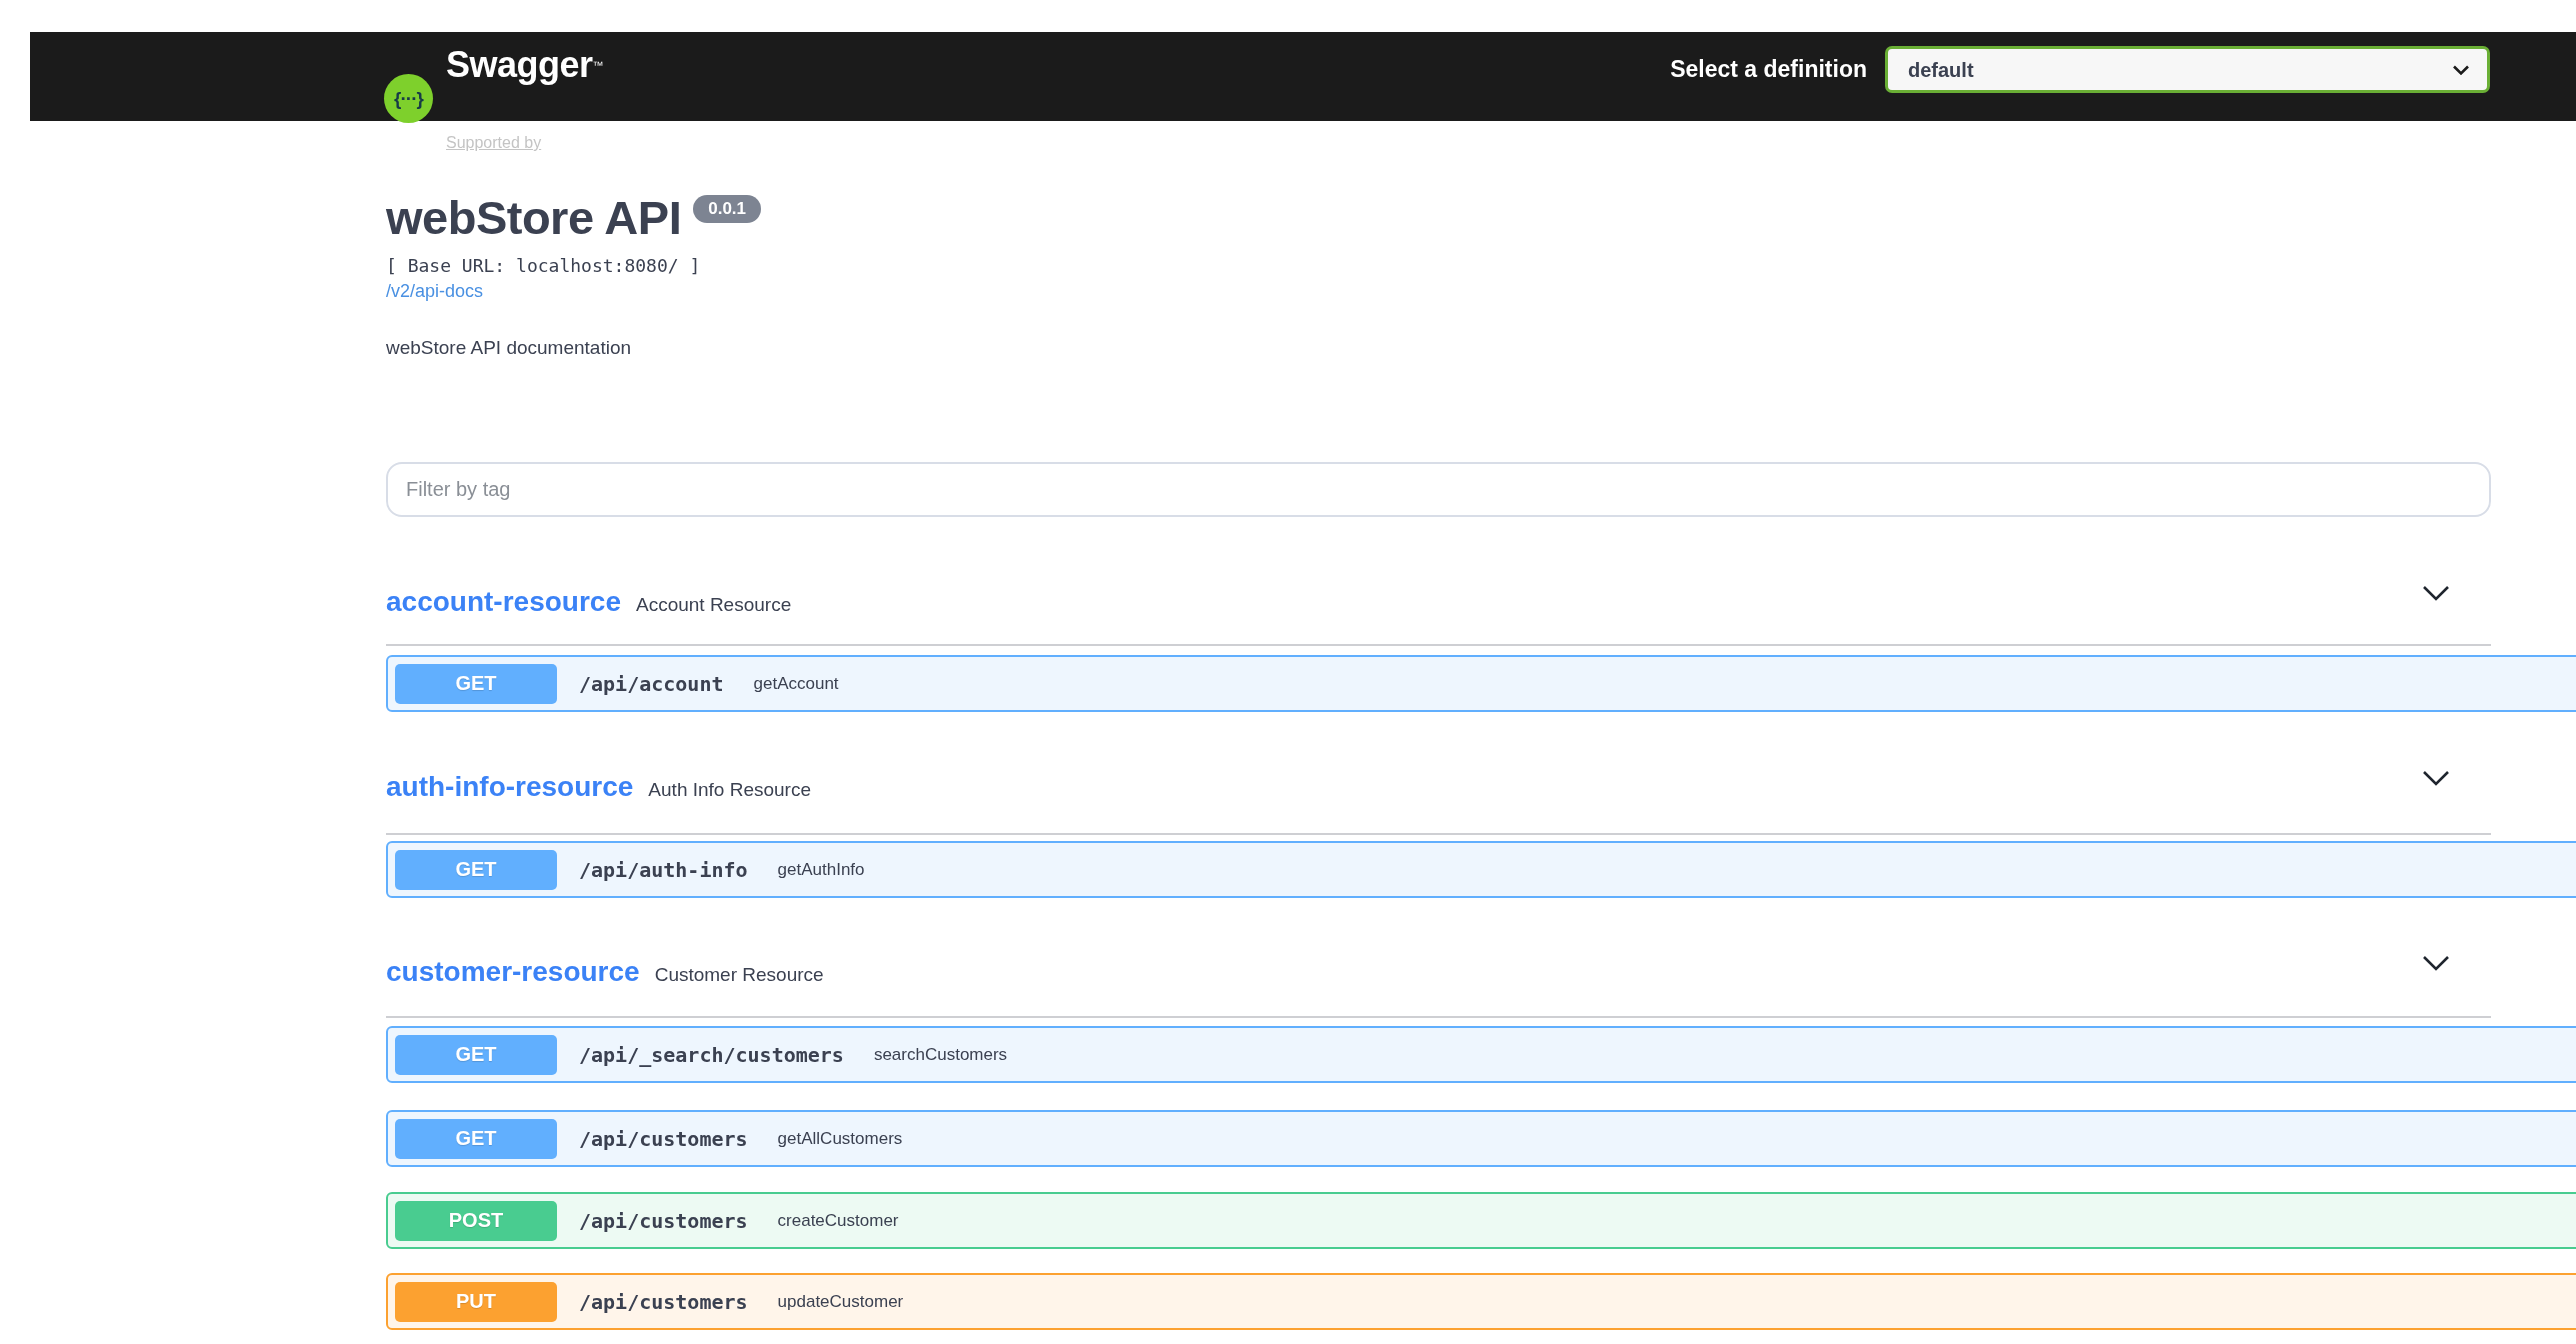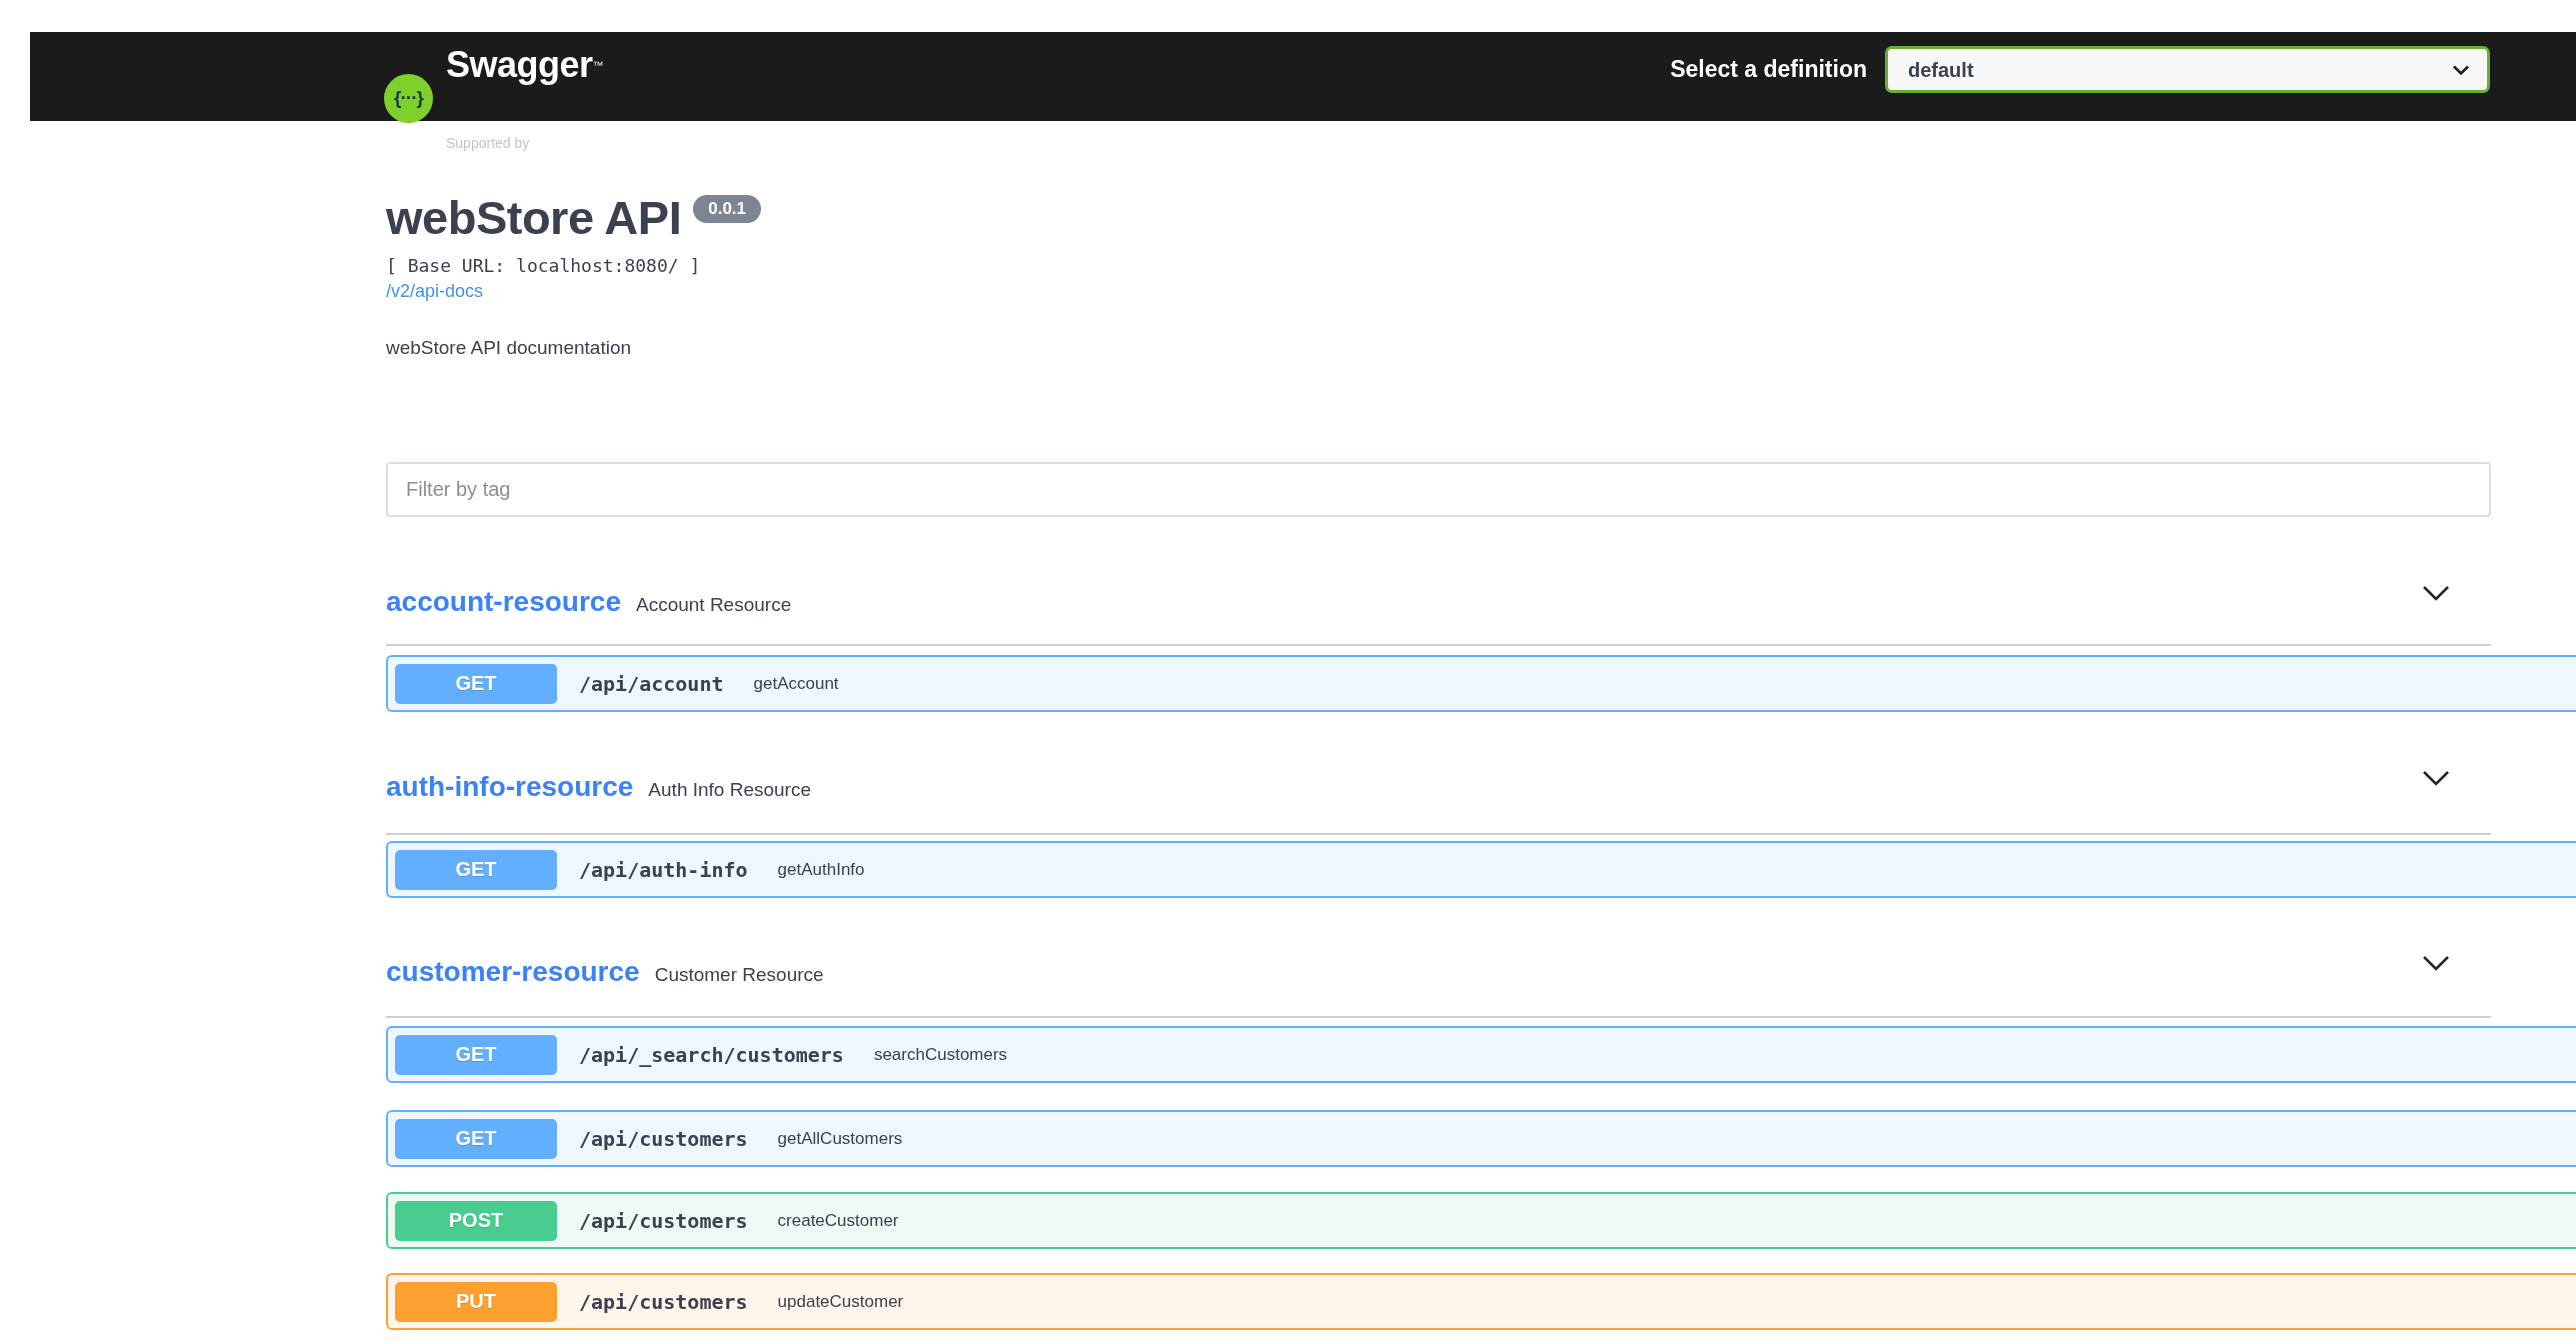--- a/index.html
+++ b/index.html
@@ -10,21 +10,21 @@
   
   .topbar { position:absolute; left:30px; top:32px; width:2546px; height:89px; background:#1b1b1b; }
   .logo { position:absolute; left:354px; top:13px; display:flex; align-items:center; gap:13px; }
   .logo-circle { width:49px; height:49px; border-radius:50%; background:#7ed02c; color:#173b47;
                  display:flex; align-items:center; justify-content:center;
                  font-weight:700; font-size:19px; letter-spacing:-1px; }
   .logo-textcol { display:flex; flex-direction:column; }
   .logo-brand { color:#fff; font-size:36px; font-weight:600; line-height:40px; letter-spacing:-0.5px; }
   .logo-tm { font-size:11px; font-weight:400; vertical-align:top; color:#fff; }
   .logo-supportrow { margin-top:2px; display:flex; align-items:baseline; gap:7px; }
-  .logo-supported { color:#c4c4c4; font-size:14px; font-weight:300; }
+  .logo-supported { color:#c4c4c4; font-size:16px; font-weight:300;text-decoration:underline; }
   .logo-supporter { color:#fff; font-size:14px; font-weight:700; letter-spacing:2.5px;margin-top:48px; }
   .def-group { position:absolute; right:86px; top:0; height:75px; display:flex; align-items:center; gap:18px; }
   .def-label { color:#fff; font-size:23px; font-weight:700; }
   .select-wrap { position:relative; }
   .def-select { appearance:none; -webkit-appearance:none; width:605px; height:47px;
                 border:3px solid #6aaf35; border-radius:7px; background:#f7f7f7;
                 font-family:"Liberation Sans", sans-serif; font-size:20px; font-weight:700;
                 color:#3b4151; padding:0 47px 0 20px; cursor:pointer; }
   .select-chevron { position:absolute; right:20px; top:50%; transform:translateY(-50%); pointer-events:none;
                     display:flex; }
@@ -36,21 +36,21 @@
                    font-size:17px; font-weight:700; padding:4px 15px; border-radius:16px; }
   .base-url { position:absolute; left:386px; top:255px;
               font-family:"DejaVu Sans Mono","Liberation Mono",monospace;
               font-size:18px; color:#3b4151; }
   .spec-link { position:absolute; left:386px; top:281px; font-size:18px; color:#4990e2;
                text-decoration:none; cursor:pointer; }
   .api-desc { position:absolute; left:386px; top:337px; font-size:19px; color:#3b4151; }
 
   
   .filter-input { position:absolute; left:386px; top:462px; width:2105px; height:55px;
-                  border:2px solid #d8dde7; border-radius:4px; background:#fff;
+                  border:2px solid #d8dde7; border-radius:16px; background:#fff;
                   font-family:"Liberation Sans", sans-serif; font-size:20px; color:#0f766e;
                   padding:0 18px; outline:none; }
   .filter-input::placeholder { color:#8a8f96; opacity:1; }
 
   
   .tag-heading { position:absolute; left:386px; width:2105px; height:34px;
                  display:flex; align-items:baseline; cursor:pointer; }
   .tag-name { font-size:28px; font-weight:700; color:#3b82f6; line-height:30px; }
   .tag-desc { margin-left:15px; font-size:19px; color:#3b4151; }
   .tag-chevron { position:absolute; right:41px; top:-2px; display:flex; cursor:pointer; }

